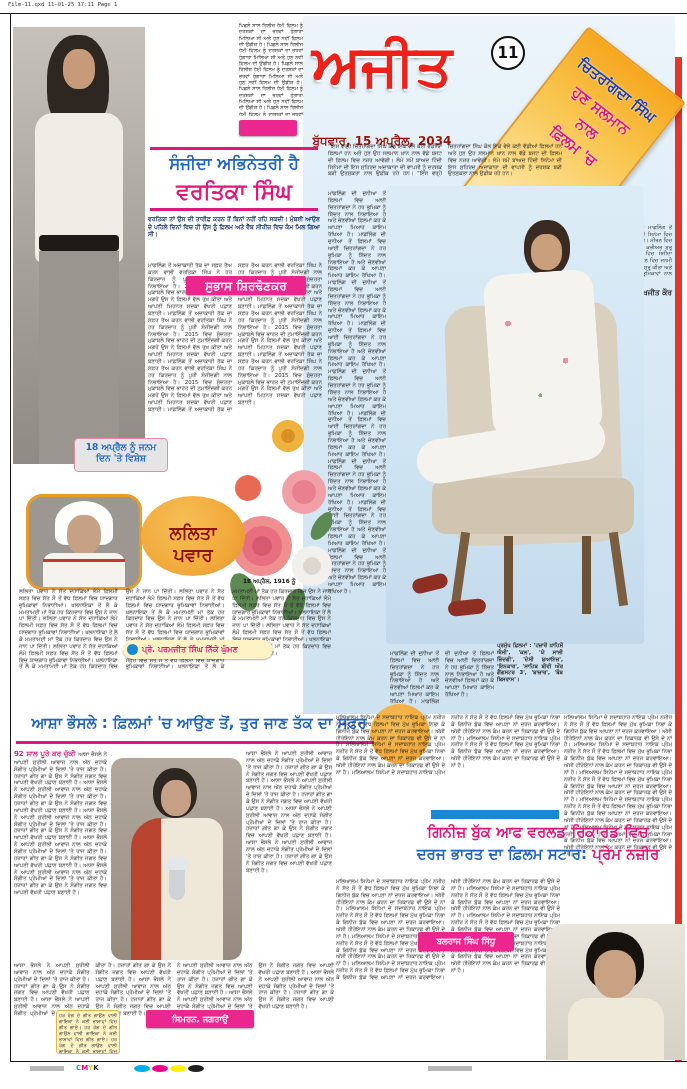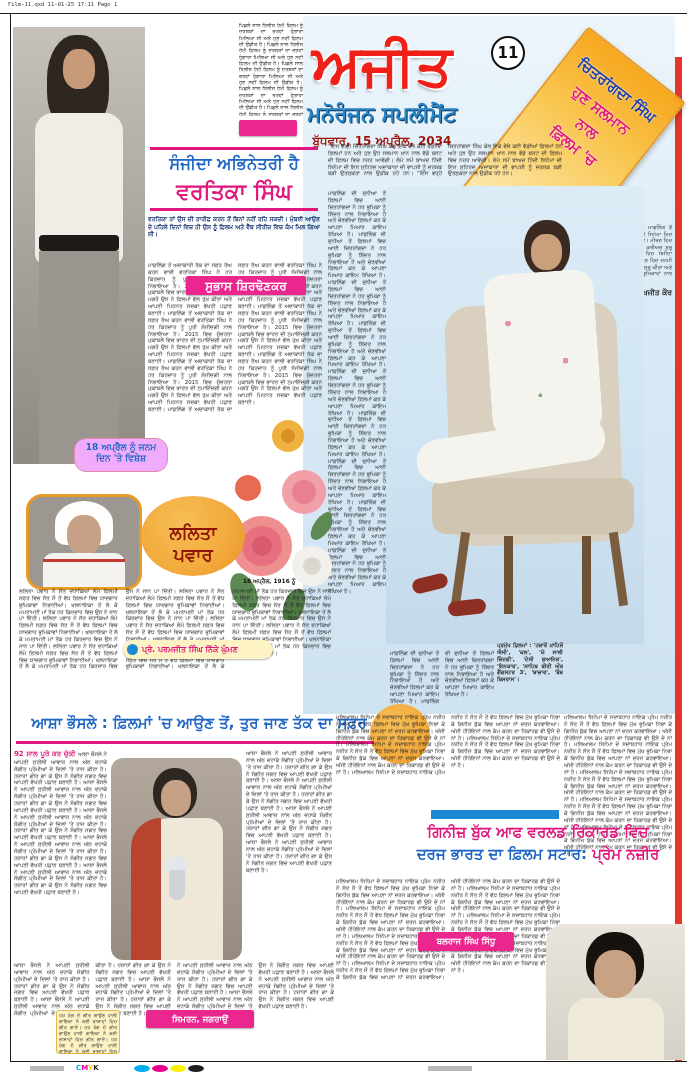--- a/index.html
+++ b/index.html
@@ -24,21 +24,20 @@
   <div class="a" style="left:8px;top:1px;font-size:5.5px;color:#333;font-family:'DejaVu Sans Mono',monospace;">Film-11.qxd   11-01-25   17:11   Page 1</div>
   <div class="a hairline" style="left:0;top:13px;width:687px;height:1px;"></div>
   <div class="a hairline" style="left:10px;top:13px;width:1px;height:1049px;"></div>
   <div class="a hairline" style="left:10px;top:1061px;width:677px;height:1px;"></div>
 
   <div class="a" style="left:303px;top:16px;width:372px;height:698px;background:linear-gradient(180deg,#edf5fb 0%,#d9eaf6 45%,#cfe2f0 100%);"></div>
 
   <div class="a" style="left:675px;top:57px;width:7px;height:1004px;background:var(--sidebar-red);"></div>
 
   <div class="a centered" style="left:272px;top:32px;width:220px;height:66px;font-size:57px;font-weight:bold;color:var(--masthead-red);text-shadow:2px 2px 0 #fff,-1px -1px 0 #fff,0 3px 3px rgba(0,0,0,.25);">ਅਜੀਤ</div>
-  <div class="a centered" style="left:272px;top:100px;width:220px;height:28px;font-size:21px;font-weight:bold;color:var(--subtitle-blue);text-shadow:1px 1px 0 #0a3a63;">ਮਨੋਰੰਜਨ ਸਪਲੀਮੈਂਟ</div>
   <div class="a centered" style="left:272px;top:133px;width:220px;height:16px;font-size:12px;font-weight:bold;color:#9c1208;">ਬੁੱਧਵਾਰ, 15 ਅਪ੍ਰੈਲ, 2034</div>
 
   <div class="a centered" style="left:491px;top:36px;width:30px;height:30px;border:2px solid #111;border-radius:50%;background:#fff;font-size:15px;font-weight:bold;color:#111;">11</div>
 
   <div class="a" style="left:505px;top:40px;width:124px;height:228px;transform:rotate(38deg);background:linear-gradient(180deg,#f6a71e 0%,#f9c64f 35%,#fdf0c2 100%);border:2px solid #e89b27;border-radius:4px;box-shadow:2px 2px 5px rgba(0,0,0,.25);text-align:center;padding-top:22px;box-sizing:border-box;">
     <div style="font-size:15px;font-weight:bold;color:#1d3ea8;text-shadow:0 0 2px #fff;">ਚਿਤਰਾਂਗਦਾ ਸਿੰਘ</div>
     <div style="font-size:15px;font-weight:bold;color:var(--headline-magenta);text-shadow:0 0 2px #fff;line-height:1.5;margin-top:6px;">ਹੁਣ ਸਲਮਾਨ</div>
     <div style="font-size:15px;font-weight:bold;color:var(--headline-magenta);text-shadow:0 0 2px #fff;line-height:1.5;">ਨਾਲ</div>
     <div style="font-size:15px;font-weight:bold;color:var(--headline-magenta);text-shadow:0 0 2px #fff;line-height:1.5;">ਫ਼ਿਲਮ 'ਚ</div>
   </div>
@@ -94,21 +93,21 @@
     <circle cx="88" cy="170" r="20" fill="#f2f0ec"></circle>
       <circle cx="88" cy="170" r="9" fill="#dcd8cf"></circle>
     <circle cx="64" cy="40" r="16" fill="#f0b23e"></circle>
       <circle cx="64" cy="40" r="7" fill="#d89024"></circle>
     <circle cx="24" cy="92" r="13" fill="#e86a52"></circle>
     <ellipse cx="20" cy="196" rx="12" ry="20" fill="#5d8a52" transform="rotate(-25 20 196)"></ellipse>
     <ellipse cx="70" cy="210" rx="10" ry="18" fill="#4f7a46" transform="rotate(20 70 210)"></ellipse>
     <ellipse cx="98" cy="130" rx="8" ry="16" fill="#5d8a52" transform="rotate(35 98 130)"></ellipse>
   </svg>
 
-  <div class="a" style="left:74px;top:438px;width:94px;height:34px;background:#f0abfc;border:1px solid #e38aa8;border-radius:12px;text-align:center;padding-top:3px;box-sizing:border-box;">
+  <div class="a" style="left:74px;top:438px;width:94px;height:34px;background:#e5e5e5;border:1px solid #e38aa8;border-radius:4px;text-align:center;padding-top:3px;box-sizing:border-box;">
     <div style="font-size:9px;font-weight:bold;color:var(--headline-blue);">18 ਅਪ੍ਰੈਲ ਨੂੰ ਜਨਮ</div>
     <div style="font-size:9px;font-weight:bold;color:var(--headline-blue);">ਦਿਨ 'ਤੇ ਵਿਸ਼ੇਸ਼</div>
   </div>
   <div class="a photo" style="left:26px;top:494px;width:110px;height:90px;border:3px solid #e89b27;border-radius:16px;background:#9c9891;">
     <div class="a" style="left:26px;top:4px;width:58px;height:44px;background:#fdfdfb;border-radius:50% 50% 20% 20%;"></div>
     <div class="a" style="left:38px;top:18px;width:34px;height:40px;background:#c7a185;border-radius:45%;"></div>
     <div class="a" style="left:14px;top:56px;width:82px;height:34px;background:#f4f3ef;border-radius:10px 10px 0 0;"></div>
     <div class="a" style="left:14px;top:62px;width:82px;height:3px;background:#c23b2e;"></div>
   </div>
   <div class="a" style="left:141px;top:496px;width:104px;height:80px;background:radial-gradient(circle at 40% 35%,#f6bf56,#f2a93b 60%,#e8912a);border-radius:50%;display:flex;flex-direction:column;align-items:center;justify-content:center;">

